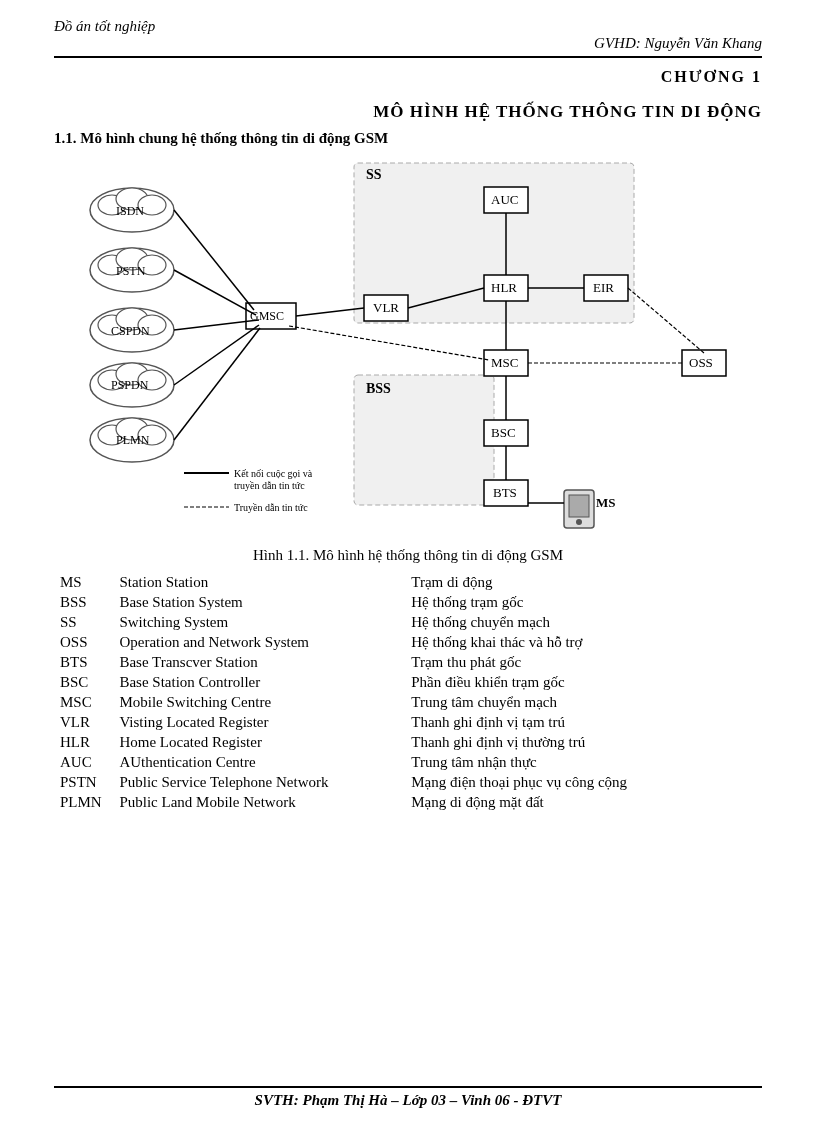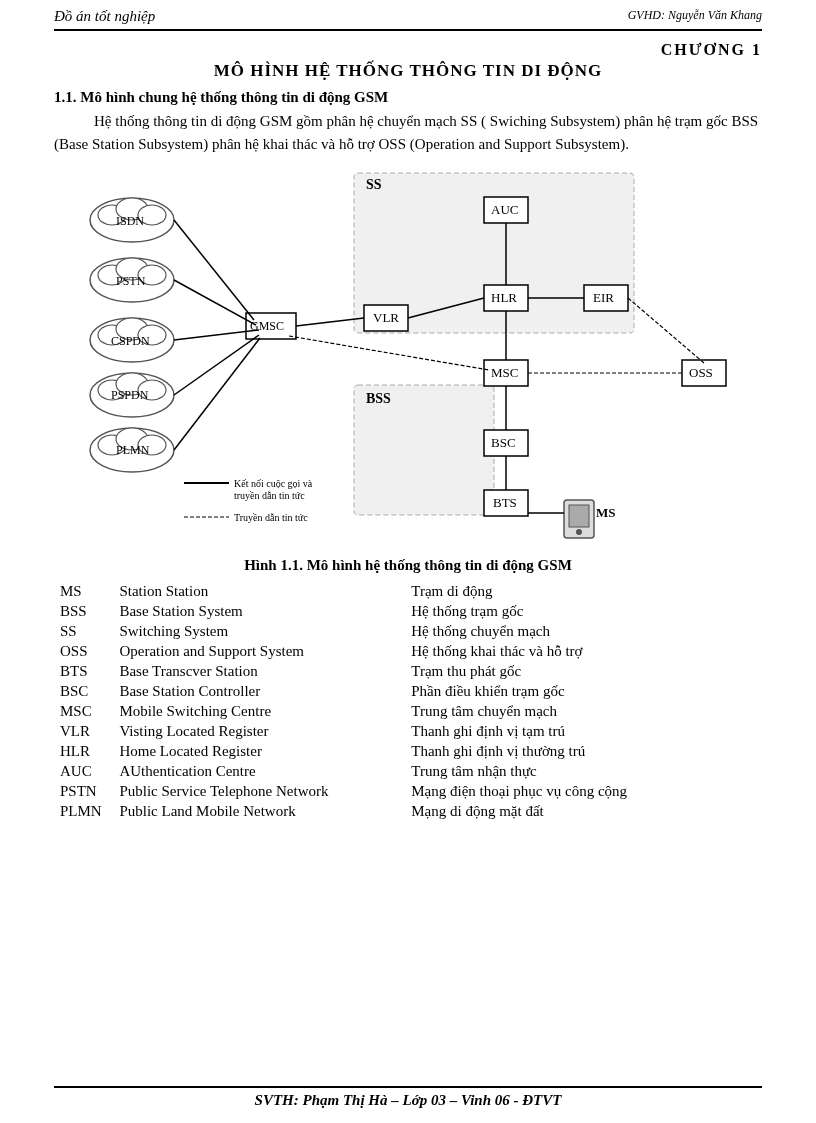--- a/index.html
+++ b/index.html
@@ -8,50 +8,51 @@
       min-height: 1123px;
       background: #fff;
       font-family: 'Times New Roman', Times, serif;
       font-size: 15px;
       color: #000;
       position: relative;
     }
     .page {
       width: 816px;
       min-height: 1123px;
-      padding: 8px 54px 30px 54px;
+      padding: 18px 54px 30px 54px;
       position: relative;
     }
     .header {
       display: flex;
       justify-content: space-between;
       border-bottom: 2px solid #000;
       padding-bottom: 4px;
       margin-bottom: 10px;
     }
     .header-left {
       font-style: italic;
       font-size: 15px;
     }
     .header-right {
       font-style: italic;
-      font-size: 12px;
+      font-size: 15px;
+      margin-top: 17px;
     }
     .chapter-title {
       text-align: right;
       font-weight: bold;
       font-size: 16px;
       margin-top: 8px;
       letter-spacing: 2px;
     }
     .chapter-subtitle {
-      text-align: center;
+      text-align: right;
       font-weight: bold;
       font-size: 17px;
-      margin-top: 2px;
+      margin-top: 16px;
       letter-spacing: 1px;
     }
     .section-title {
       font-weight: bold;
       font-size: 15px;
       margin-top: 8px;
       margin-bottom: 4px;
     }
     .paragraph {
       text-indent: 40px;
@@ -66,21 +67,21 @@
       height: 390px;
       margin: 8px 0 0 0;
     }
     svg.diagram {
       width: 100%;
       height: 390px;
     }
     
     .figure-caption {
       text-align: center;
-      font-weight: bold;
+      font-weight: normal;
       font-size: 15px;
       margin-top: 2px;
       margin-bottom: 8px;
     }
     
     .abbr-table {
       width: 100%;
       border-collapse: collapse;
       margin-top: 4px;
       font-size: 15px;
@@ -121,21 +122,20 @@
   <div class="header">
     <span class="header-left">Đồ án tốt nghiệp</span>
     <span class="header-right">GVHD: Nguyễn Văn Khang</span>
   </div>
 
   <div class="chapter-title">CHƯƠNG    1</div>
   <div class="chapter-subtitle">MÔ HÌNH HỆ THỐNG THÔNG TIN DI ĐỘNG</div>
 
   <div class="section-title">1.1. Mô hình chung hệ thống thông tin di động GSM</div>
 
-  <div class="paragraph">Hệ thống thông tin di động GSM gồm phân hệ chuyển mạch SS ( Swiching Subsystem) phân hệ trạm gốc BSS (Base Station Subsystem) phân hệ khai thác và hỗ trợ OSS (Operation  and Support Subsystem).</div>
 
   <div class="diagram-container">
     <svg class="diagram" viewBox="0 0 708 390" xmlns="http://www.w3.org/2000/svg">
 
       <rect x="300" y="8" width="280" height="160" rx="4" fill="#f0f0f0" stroke="#aaa" stroke-width="1" stroke-dasharray="5,3"></rect>
       <text x="312" y="24" font-family="Times New Roman" font-size="14" font-weight="bold">SS</text>
 
       <rect x="300" y="220" width="140" height="130" rx="4" fill="#f0f0f0" stroke="#aaa" stroke-width="1" stroke-dasharray="5,3"></rect>
       <text x="312" y="238" font-family="Times New Roman" font-size="14" font-weight="bold">BSS</text>
 
@@ -253,21 +253,21 @@
       <td>Base Station System</td>
       <td>Hệ thống trạm gốc</td>
     </tr>
         <tr>
       <td>SS</td>
       <td>Switching System</td>
       <td>Hệ thống chuyển mạch</td>
     </tr>
         <tr>
       <td>OSS</td>
-      <td>Operation and Support System</td>
+      <td>Operation and Network System</td>
       <td>Hệ thống khai thác và hỗ trợ</td>
     </tr>
         <tr>
       <td>BTS</td>
       <td>Base Transcver Station</td>
       <td>Trạm thu phát gốc</td>
     </tr>
         <tr>
       <td>BSC</td>
       <td>Base Station Controller</td>

